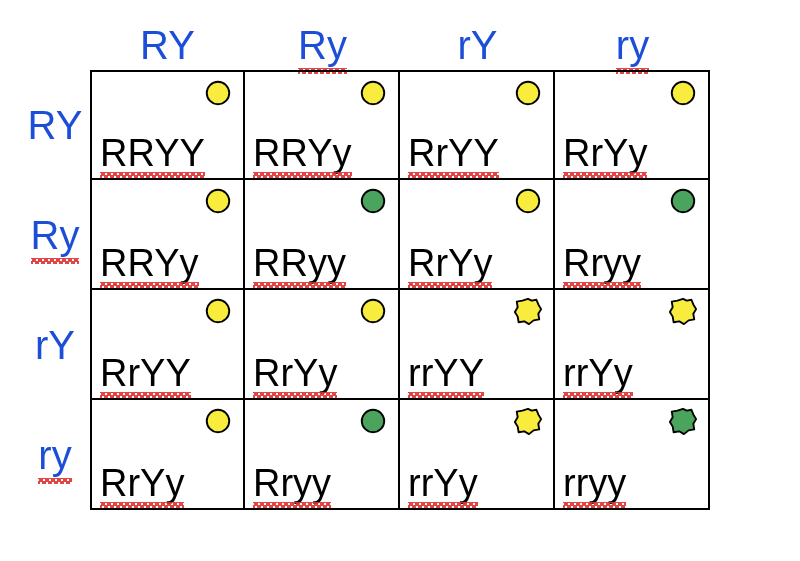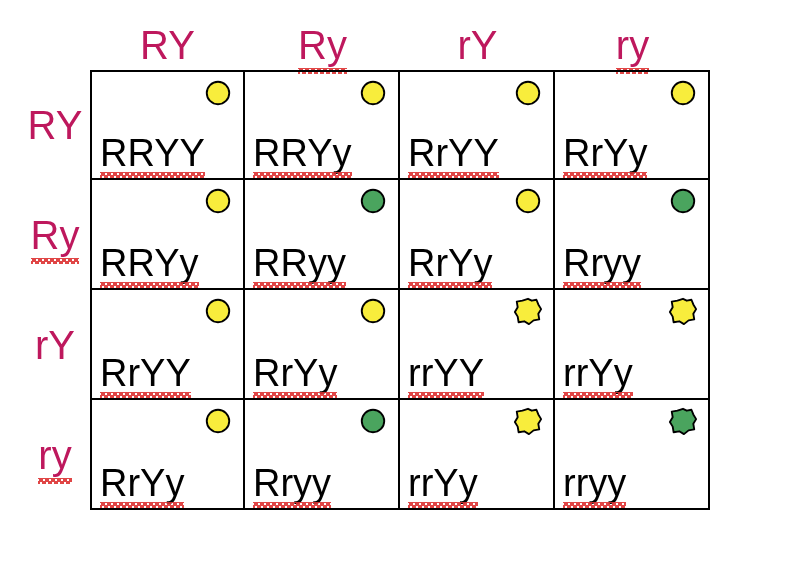--- a/index.html
+++ b/index.html
@@ -17,21 +17,21 @@
     grid-template-rows: 50px repeat(4, 110px);
     font-size: 36px;
   }
   .corner {
   }
   .col-header, .row-header {
     display: flex;
     align-items: center;
     justify-content: center;
     font-size: 40px;
-    color: #be185d;
+    color: #1d4ed8;
     position: relative;
   }
   .col-header .txt, .row-header .txt {
     position: relative;
   }
   .cell {
     border: 2px solid #000;
     position: relative;
     display: flex;
     align-items: flex-end;

